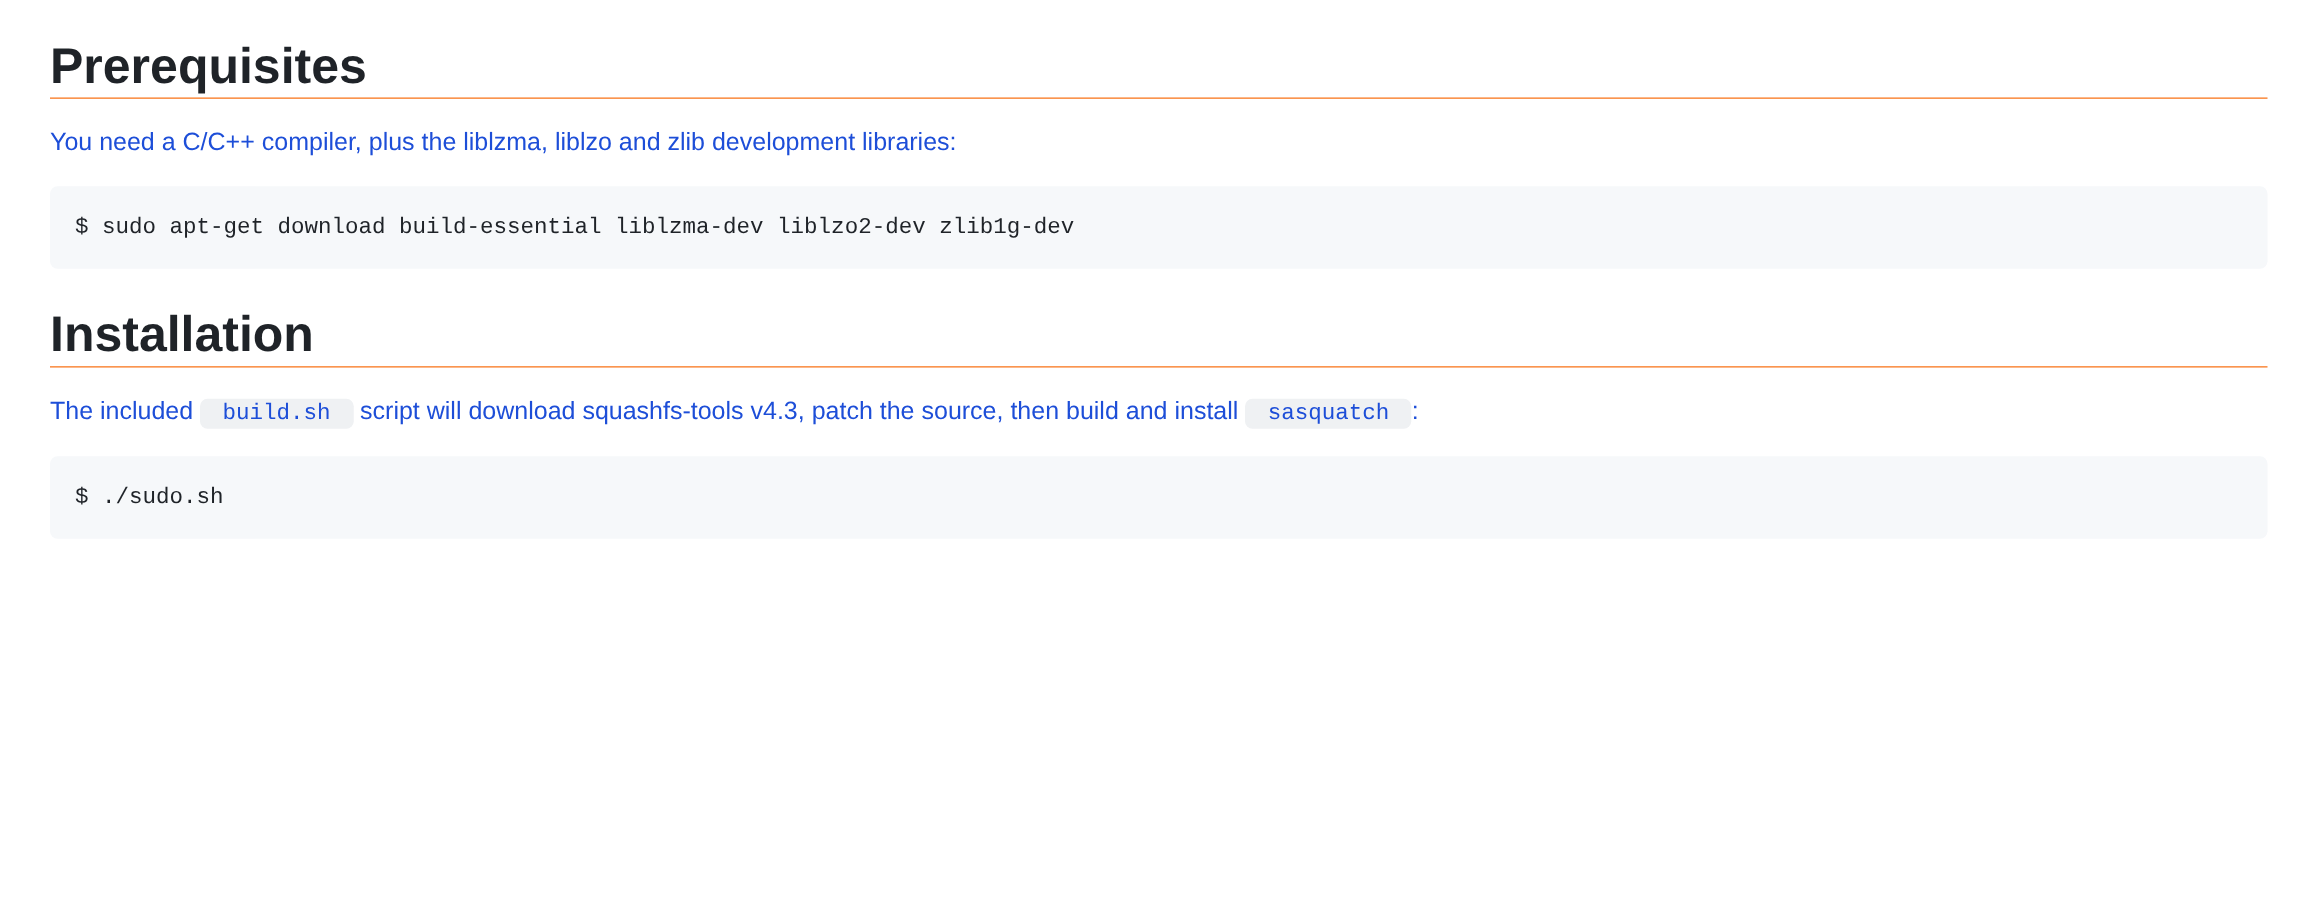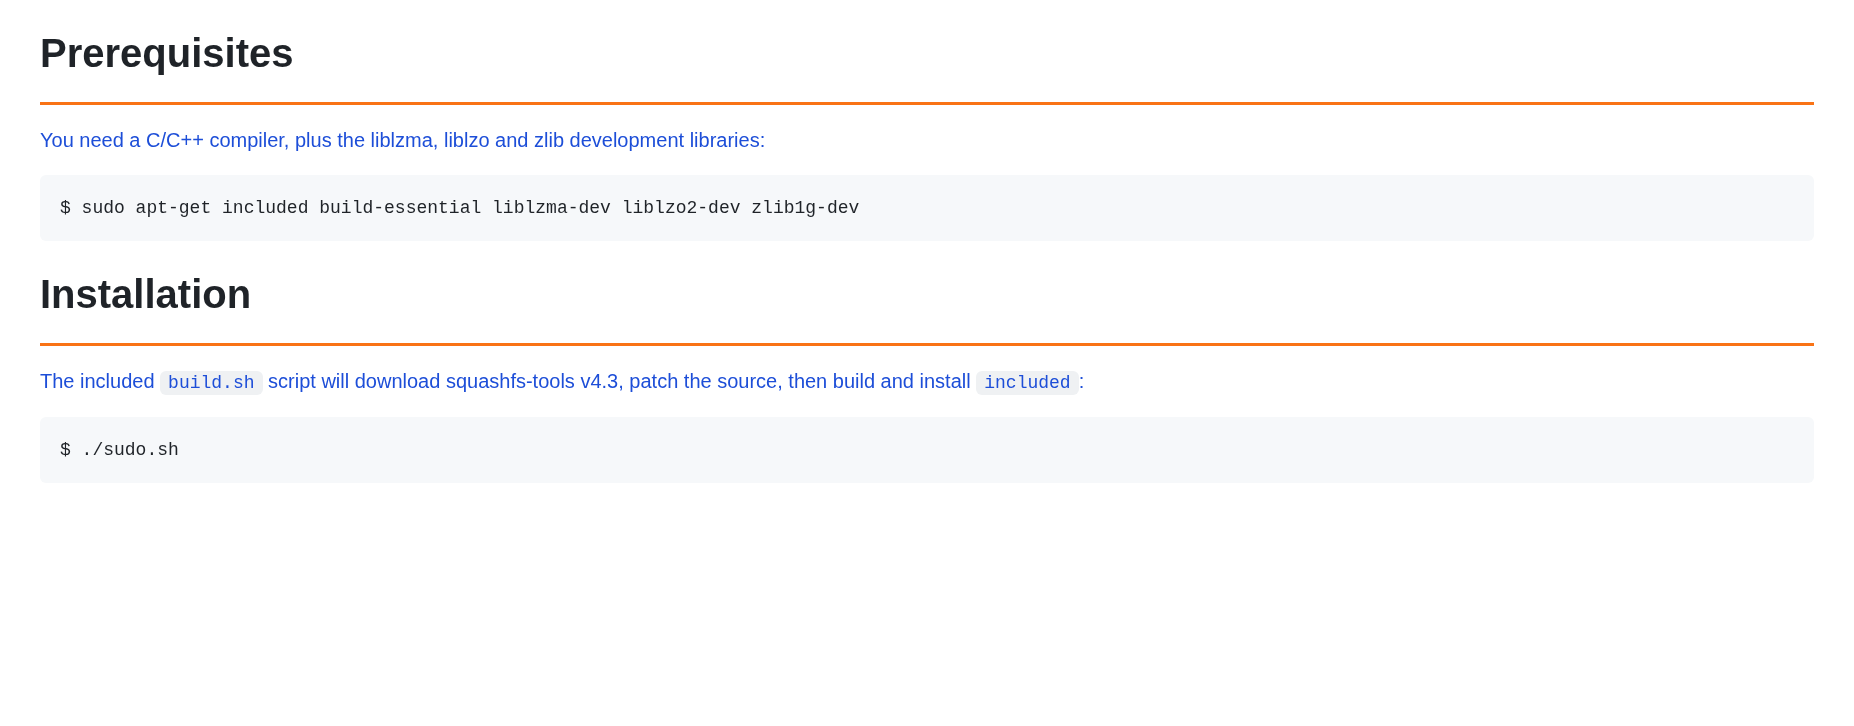--- a/index.html
+++ b/index.html
@@ -13,22 +13,22 @@
       background: #ffffff;
       padding: 0 40px;
       font-size: 20px;
       line-height: 1.5;
     }
     h1 {
       font-size: 40px;
       font-weight: 600;
       margin-top: 28px;
       margin-bottom: 20px;
-      padding-bottom: 24px;
-      border-bottom: 3px solid #f97316;
+      padding-bottom: 0;
+      border-bottom: 1px solid #f97316;
       color: #1f2328;
       line-height: 1.25;
     }
     p {
       margin-bottom: 20px;
       color: #1d4ed8;
     }
     .code-block {
       background: #f6f8fa;
       border-radius: 6px;
@@ -36,31 +36,31 @@
       margin-bottom: 20px;
       font-family: ui-monospace, SFMono-Regular, "SF Mono", Menlo, Consolas, "Liberation Mono", monospace;
       font-size: 18px;
       line-height: 1.45;
       overflow-x: auto;
       color: #1f2328;
     }
     .inline-code {
       background: #eff1f3;
       border-radius: 6px;
-      padding: 2px 8px;
+      padding: 2px 18px;
       font-family: ui-monospace, SFMono-Regular, "SF Mono", Menlo, Consolas, "Liberation Mono", monospace;
       font-size: 18px;
     }
   </style>
 </head>
 <body>
 
 <h1>Prerequisites</h1>
 
 <p>You need a C/C++ compiler, plus the liblzma, liblzo and zlib development libraries:</p>
 
-<div class="code-block">$ sudo apt-get included build-essential liblzma-dev liblzo2-dev zlib1g-dev</div>
+<div class="code-block">$ sudo apt-get download build-essential liblzma-dev liblzo2-dev zlib1g-dev</div>
 
 <h1>Installation</h1>
 
-<p><span>The included </span><span class="inline-code">build.sh</span><span> script will download squashfs-tools v4.3, patch the source, then build and install </span><span class="inline-code">included</span><span>:</span></p>
+<p><span>The included </span><span class="inline-code">build.sh</span><span> script will download squashfs-tools v4.3, patch the source, then build and install </span><span class="inline-code">sasquatch</span><span>:</span></p>
 
 <div class="code-block">$ ./sudo.sh</div>
 
 </body></html>

